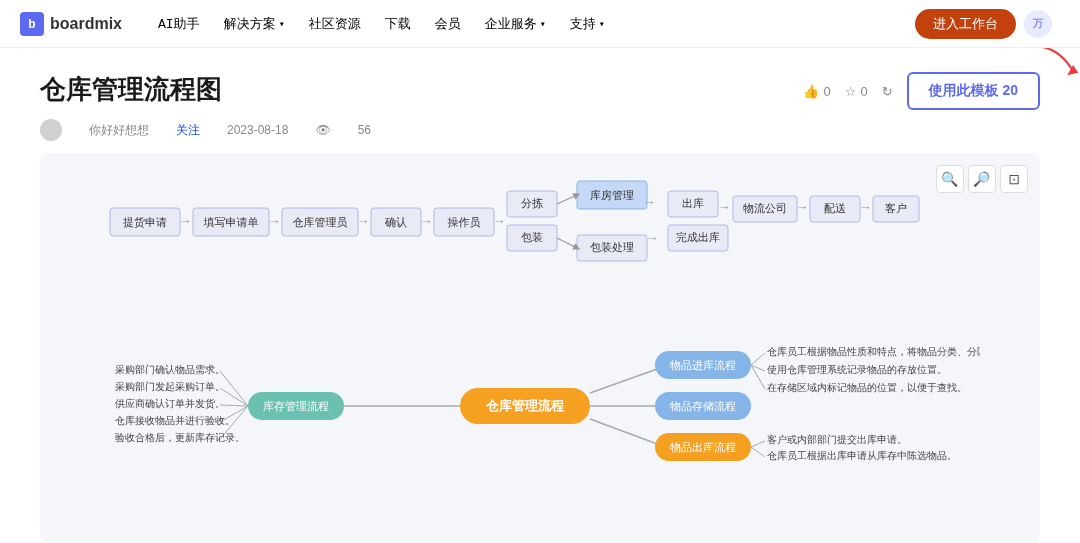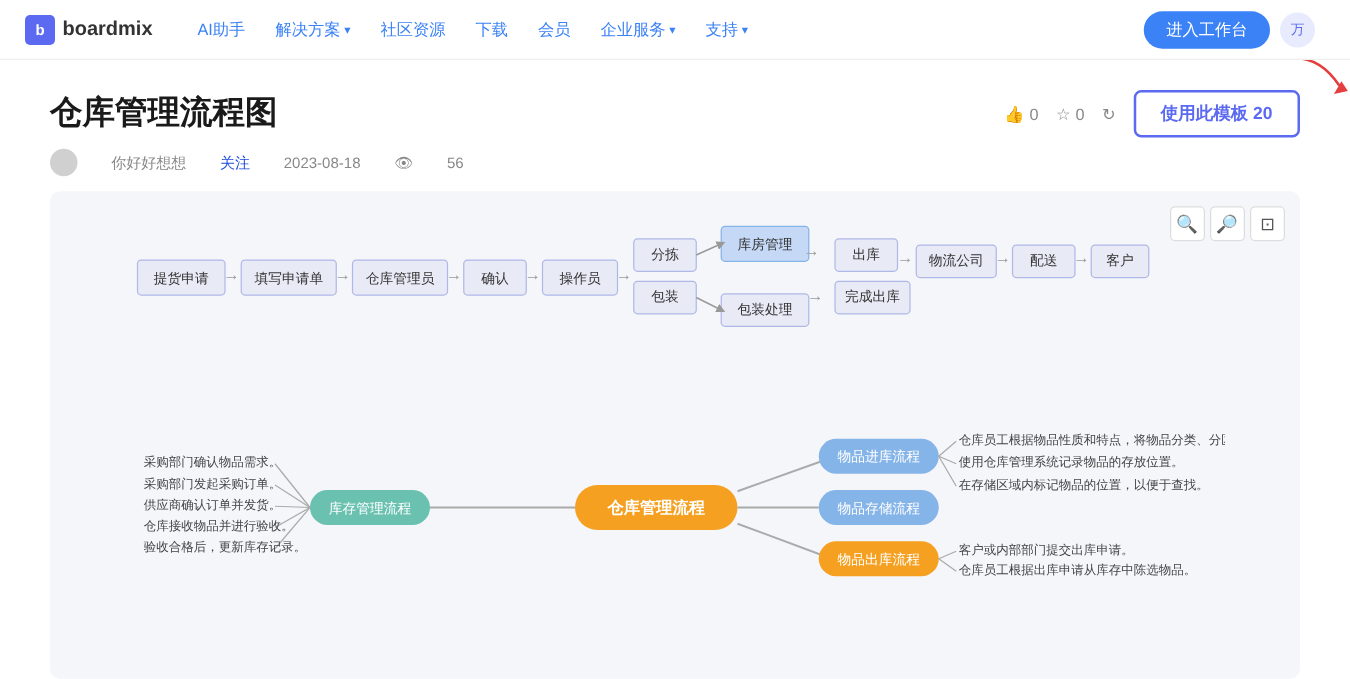--- a/index.html
+++ b/index.html
@@ -2,23 +2,23 @@
 <html><head>
   <meta charset="utf-8">
   <style>
     * { box-sizing: border-box; margin: 0; padding: 0; }
     body { font-family: -apple-system, BlinkMacSystemFont, 'PingFang SC', 'Microsoft YaHei', sans-serif; font-size: 14px; background: #fff; color: #333; width: 1080px; overflow-x: hidden; }
 
     
     .navbar { display: flex; align-items: center; height: 48px; padding: 0 20px; border-bottom: 1px solid #eee; background: #fff; position: relative; z-index: 10; }
     .navbar-logo { display: flex; align-items: center; gap: 6px; margin-right: 24px; font-weight: 700; font-size: 16px; color: #333; }
     .logo-icon { width: 24px; height: 24px; background: #5b6af0; border-radius: 4px; display: flex; align-items: center; justify-content: center; color: #fff; font-size: 12px; font-weight: 900; }
-    .nav-item { padding: 0 12px; color: #3b82f6; font-size: 13px; cursor: pointer; display: flex; align-items: center; gap: 3px; }
+    .nav-item { padding: 0 12px; color: #000000; font-size: 13px; cursor: pointer; display: flex; align-items: center; gap: 3px; font-family: Liberation Mono, monospace; }
     .nav-spacer { flex: 1; }
-    .nav-btn-enter { background: #3b82f6; color: #fff; border: none; border-radius: 18px; padding: 6px 18px; font-size: 13px; cursor: pointer; }
+    .nav-btn-enter { background: #c2410c; color: #fff; border: none; border-radius: 18px; padding: 6px 18px; font-size: 13px; cursor: pointer; }
     .nav-avatar { width: 28px; height: 28px; border-radius: 50%; background: #e8eafd; display: flex; align-items: center; justify-content: center; font-size: 11px; color: #5b6af0; margin: 0 8px; }
     .nav-company { font-size: 12px; color: #666; }
 
     
     .page-header { padding: 24px 40px 12px; display: flex; align-items: flex-start; justify-content: space-between; }
     .page-title { font-size: 26px; font-weight: 700; color: #1a1a1a; margin-bottom: 12px; }
     .page-meta { display: flex; align-items: center; gap: 27px; font-size: 12px; color: #888; }
     .meta-avatar { width: 22px; height: 22px; border-radius: 50%; background: #d0d0d0; display: inline-block; }
     .meta-follow { color: #1d4ed8; cursor: pointer; }
     .header-actions { display: flex; align-items: center; gap: 14px; }

